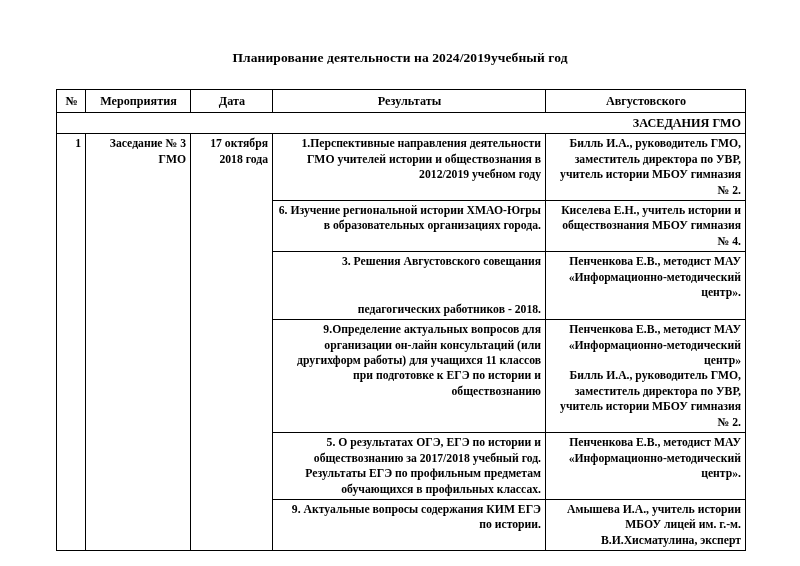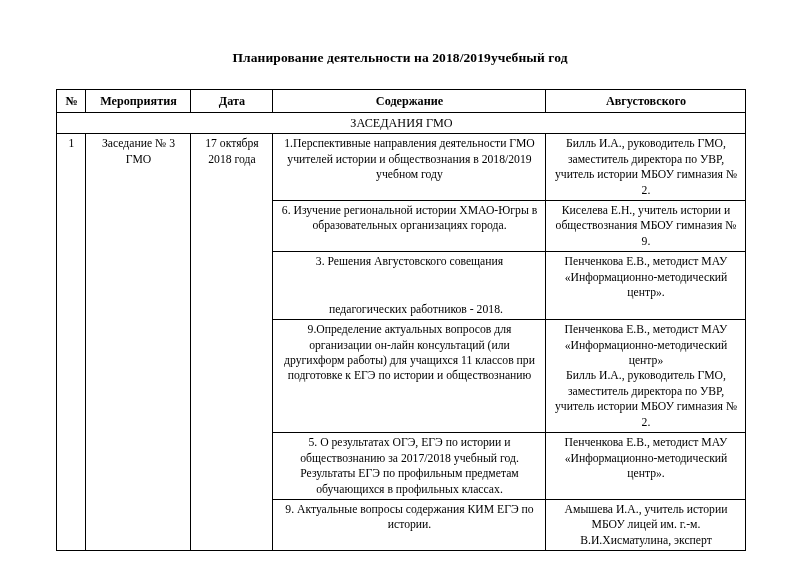--- a/index.html
+++ b/index.html
@@ -38,22 +38,22 @@
     width: 689px;
     border-collapse: collapse;
     table-layout: fixed;
     font-size: 11.7px;
     line-height: 1.32;
   }
   table.plan td, table.plan th {
     border: 1px solid #000000;
     vertical-align: top;
     padding: 2px 4px 2px 5px;
-    font-weight: normal;
-    text-align: center;
+    font-weight: bold;
+    text-align: right;
   }
   table.plan th {
     text-align: center;
     font-weight: bold;
     font-size: 12.2px;
     padding-top: 3px;
     padding-bottom: 3px;
     vertical-align: middle;
   }
   .col-num      { width: 29px; }
@@ -85,62 +85,62 @@
   .ln { display: block; }
   .cell-content, .cell-resp {
     white-space: normal;
   }
 </style>
 </head>
 <body>
 
 <div class="page">
 
-  <div class="doc-title">Планирование деятельности на 2018/2019учебный год</div>
+  <div class="doc-title">Планирование деятельности на 2024/2019учебный год</div>
 
   <table class="plan">
     <colgroup>
       <col class="col-num">
       <col class="col-event">
       <col class="col-date">
       <col class="col-content">
       <col class="col-resp">
     </colgroup>
     <thead>
       <tr>
         <th>№</th>
         <th>Мероприятия</th>
         <th>Дата</th>
-        <th>Содержание</th>
+        <th>Результаты</th>
         <th>Августовского</th>
       </tr>
     </thead>
     <tbody>
       <tr class="section-row">
         <td colspan="5">ЗАСЕДАНИЯ ГМО</td>
       </tr>
 
       <tr>
         <td class="cell-num" rowspan="6">1</td>
         <td rowspan="6">Заседание № 3 ГМО</td>
         <td class="cell-date" rowspan="6">17 октября 2018 года</td>
         <td class="cell-content">
-          <span class="ln">1.Перспективные направления деятельности ГМО учителей истории и обществознания в 2018/2019 учебном году</span>
+          <span class="ln">1.Перспективные направления деятельности ГМО учителей истории и обществознания в 2012/2019 учебном году</span>
         </td>
         <td class="cell-resp">
           <span class="ln">Билль И.А., руководитель ГМО, заместитель директора по УВР, учитель истории МБОУ гимназия № 2.</span>
         </td>
       </tr>
 
       <tr>
         <td class="cell-content">
           <span class="ln">6. Изучение региональной истории ХМАО-Югры в образовательных организациях города.</span>
         </td>
         <td class="cell-resp">
-          <span class="ln">Киселева Е.Н., учитель истории и обществознания МБОУ гимназия № 9.</span>
+          <span class="ln">Киселева Е.Н., учитель истории и обществознания МБОУ гимназия № 4.</span>
         </td>
       </tr>
 
       <tr>
         <td class="cell-content">
           <span class="ln">3. Решения Августовского совещания</span>
           <span class="line-indent">педагогических работников - 2018.</span>
         </td>
         <td class="cell-resp">
           <span class="ln">Пенченкова Е.В., методист МАУ «Информационно-методический центр».</span>

